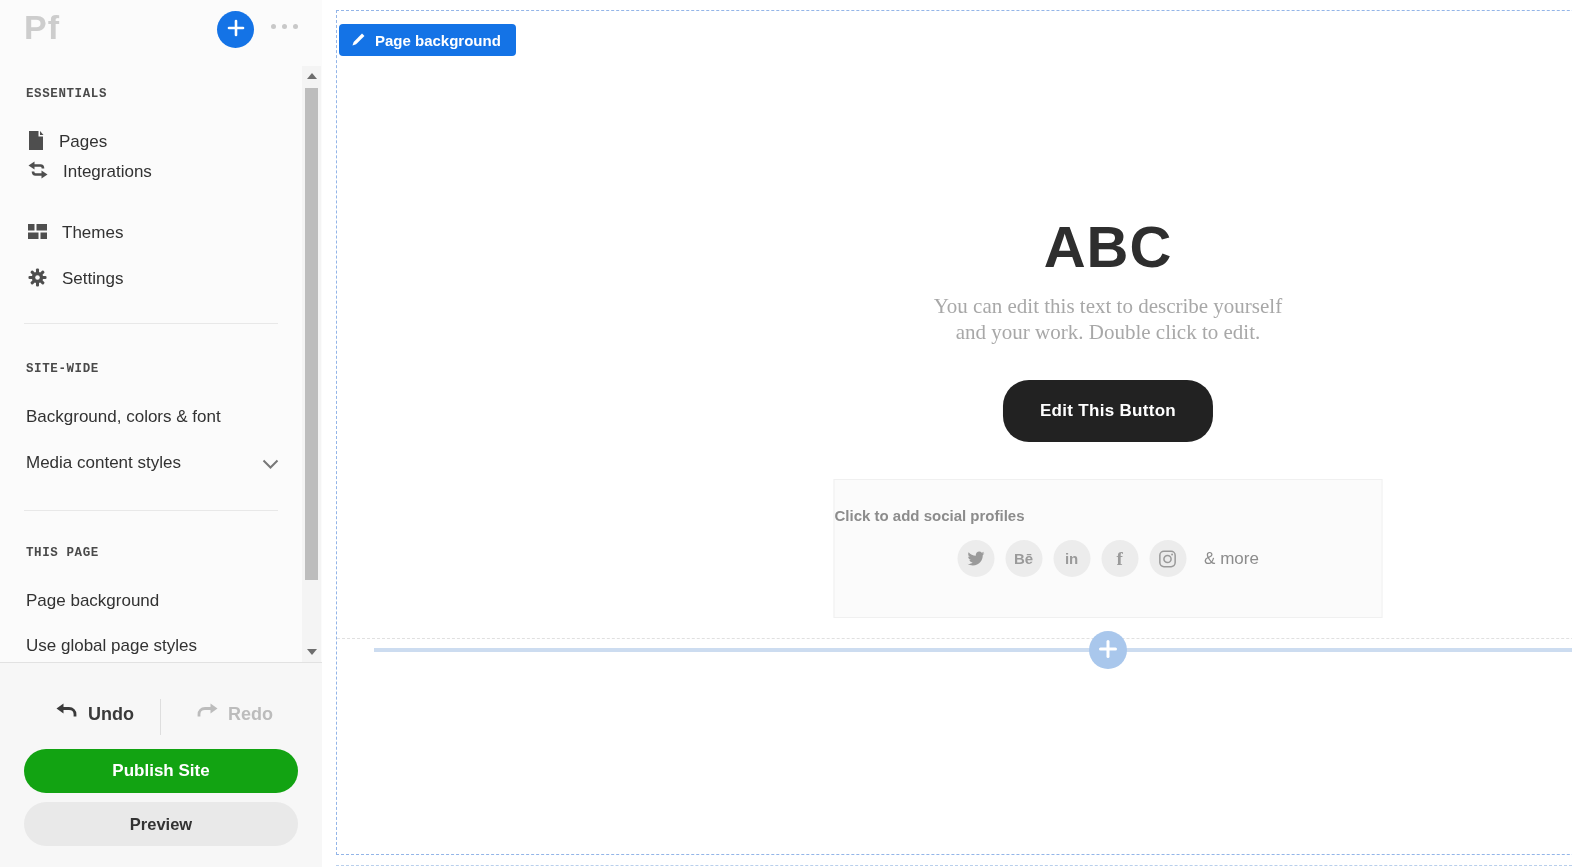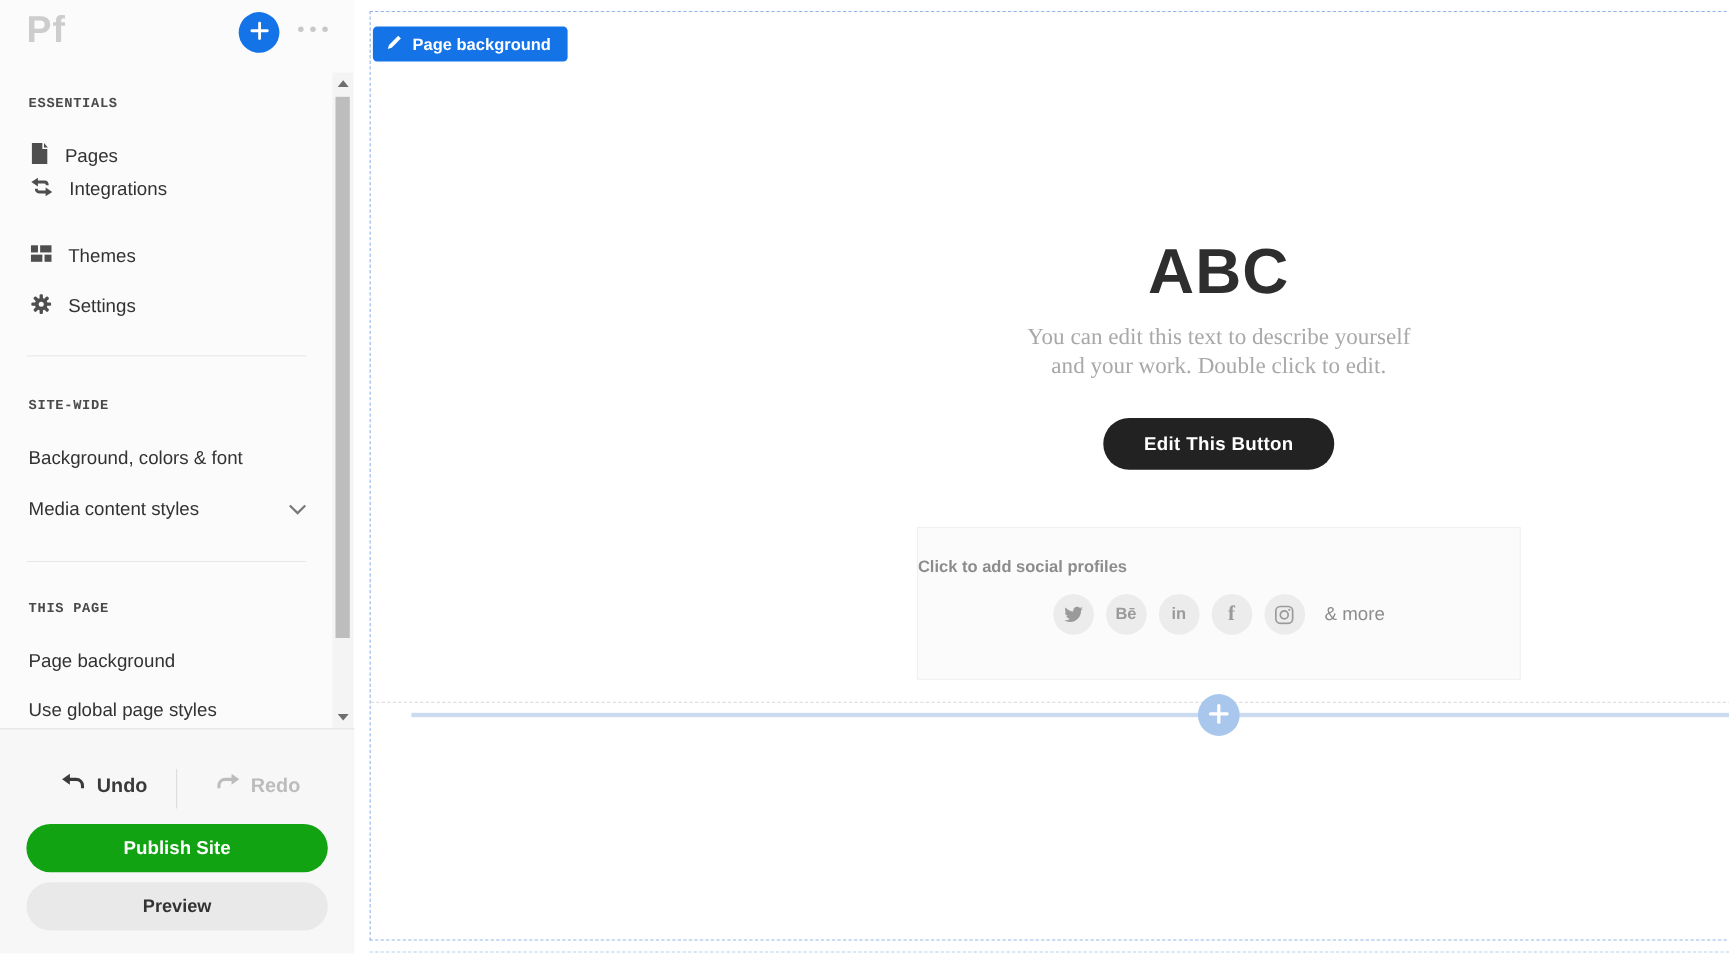--- a/index.html
+++ b/index.html
@@ -47,21 +47,21 @@
   .canvas-page { position:absolute; left:336px; top:10px; width:1544px; height:845px;
                  background:#fff; border:1px dashed #93b5e8; }
   .page-tag { position:absolute; left:2px; top:13px; height:32px; padding:0 15px 0 13px; border-radius:4px;
               background:#1473e6; color:#fff; display:flex; align-items:center; gap:10px; cursor:pointer;
               font-size:15px; font-weight:bold; border:none; font-family:"Liberation Sans", sans-serif; }
 
   .hero-title { position:absolute; top:203px; left:0; width:100%; text-align:center;
                 font-size:58px; line-height:66px; font-weight:bold; color:#2e2e2e; letter-spacing:1px; cursor:text; }
   .hero-sub { position:absolute; top:283px; left:0; width:100%; text-align:center;
               font-family:"Liberation Serif", serif; font-size:21px; line-height:25.5px; color:#a8a8a8; cursor:text; }
-  .edit-btn { position:absolute; top:369px; left:50%; transform:translateX(-50%); height:47px; padding:12px 37px;
+  .edit-btn { position:absolute; top:369px; left:50%; transform:translateX(-50%); height:62px; padding:12px 37px;
               border-radius:26px; background:#222; color:#fff; font-size:17px; font-weight:bold; border:none;
               cursor:pointer; letter-spacing:.3px; font-family:"Liberation Sans", sans-serif; }
 
   .social-panel { position:absolute; top:468px; left:50%; transform:translateX(-50%); width:549px; height:139px;
                   background:#fbfbfb; border:1px solid #f0f0f0; cursor:pointer; }
   .social-title { margin-top:27px; font-size:15px; font-weight:bold; color:#8c8c8c; }
   .social-row { margin-top:16px; display:flex; align-items:center; justify-content:center; gap:11px; }
   .soc-circle { width:37px; height:37px; border-radius:50%; background:#ececec; display:flex;
                 align-items:center; justify-content:center; cursor:pointer; color:#9a9a9a; }
   .soc-glyph-b { font-size:15px; font-weight:bold; color:#9a9a9a; }

